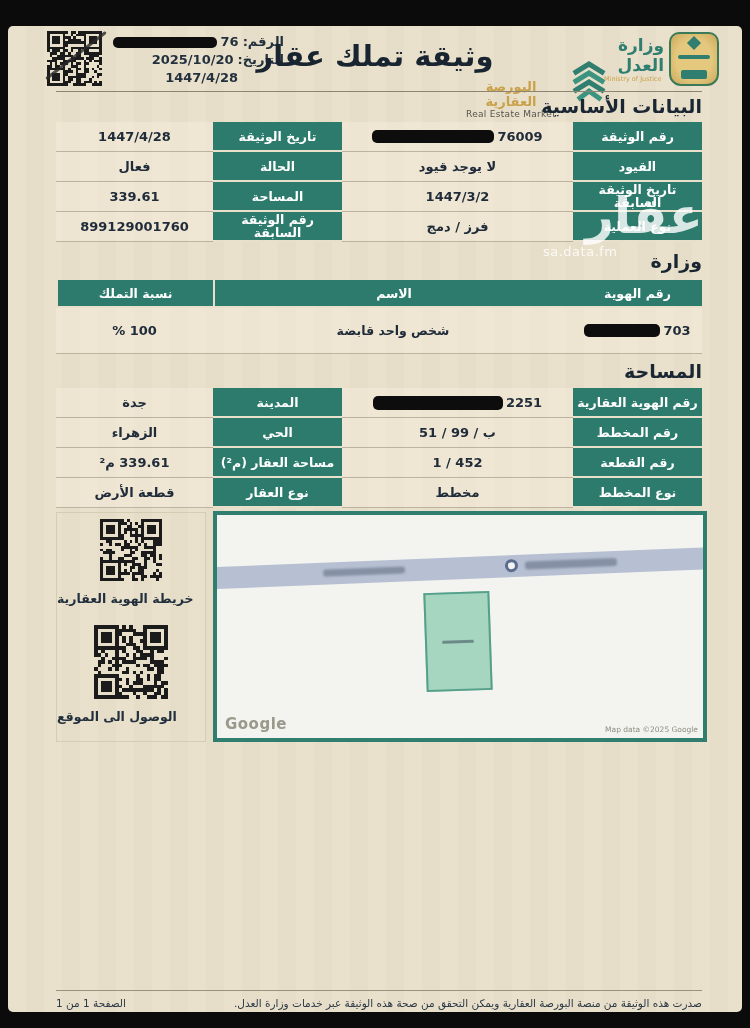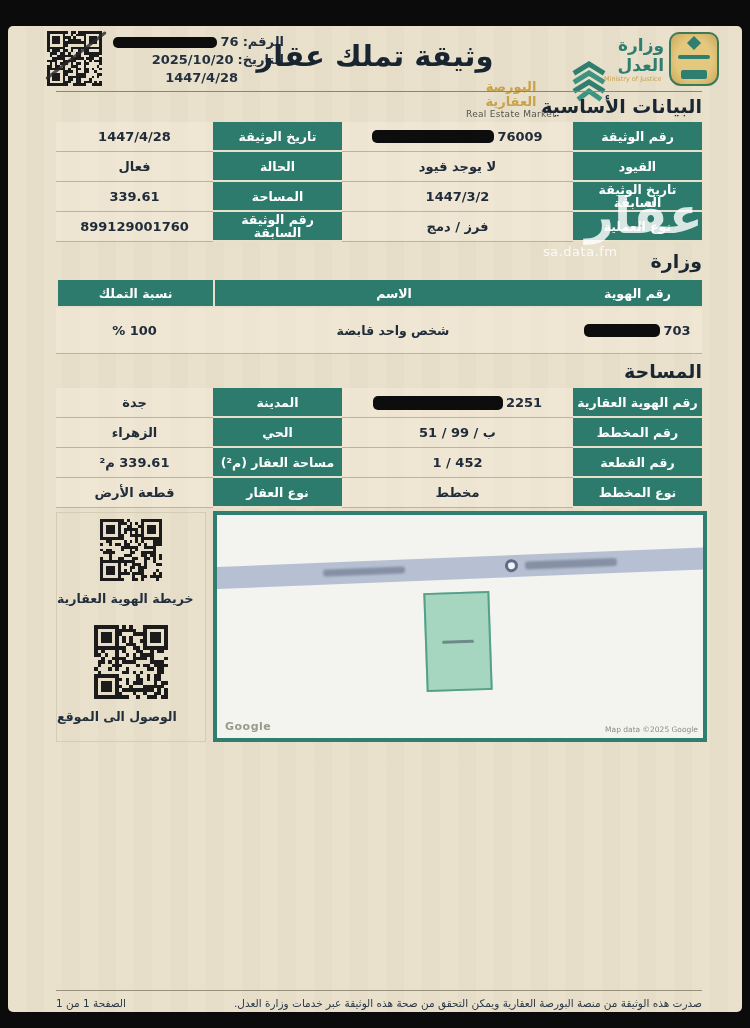--- a/index.html
+++ b/index.html
@@ -62,21 +62,21 @@
   #cap1{top:78px;}
   #cap2{top:196px;}
   #map{left:205px;top:485px;width:494px;height:231px;border:4px solid #2f7e6f;background:#f3f3ef;box-sizing:border-box;overflow:hidden;}
   #road{position:absolute;left:-12px;top:42px;width:520px;height:22px;background:#b6c0d2;transform:rotate(-2.3deg);}
   .road-blur{position:absolute;top:7px;background:rgba(92,103,126,.55);border-radius:3px;filter:blur(1px);}
   #rb1{left:118px;width:82px;height:7px;}
   #rb2{left:320px;width:92px;height:8px;}
   #road-circle{position:absolute;left:300px;top:4px;width:13px;height:13px;border-radius:50%;background:#f4f4f2;border:3px solid #5c6c8e;box-sizing:border-box;}
   #parcel{position:absolute;left:208px;top:77px;width:66px;height:99px;background:#a6d6c0;border:2px solid #55a08b;transform:rotate(-2deg);box-sizing:border-box;}
   #parcel-label{position:absolute;left:50%;top:50%;transform:translate(-50%,-50%);width:32px;height:3.5px;background:rgba(66,88,99,.6);filter:blur(.5px);border-radius:2px;}
-  #google-logo{position:absolute;left:8px;bottom:5px;font-size:11px;font-weight:bold;color:#99998c;letter-spacing:.5px;}
+  #google-logo{position:absolute;left:8px;bottom:5px;font-size:15px;font-weight:bold;color:#99998c;letter-spacing:.5px;}
   #map-copy{position:absolute;right:5px;bottom:4px;font-size:7.5px;color:#8e8e84;}
   
   #ft-rule{left:48px;top:964px;width:646px;height:1px;background:#9a917c;}
   #ft-note{right:40px;top:971px;font-size:10.5px;color:#2b3845;direction:rtl;text-align:right;}
   #ft-page{left:48px;top:971px;font-size:10.5px;color:#2b3845;direction:rtl;}
 </style>
 </head>
 <body>
 
 <div id="doc">

